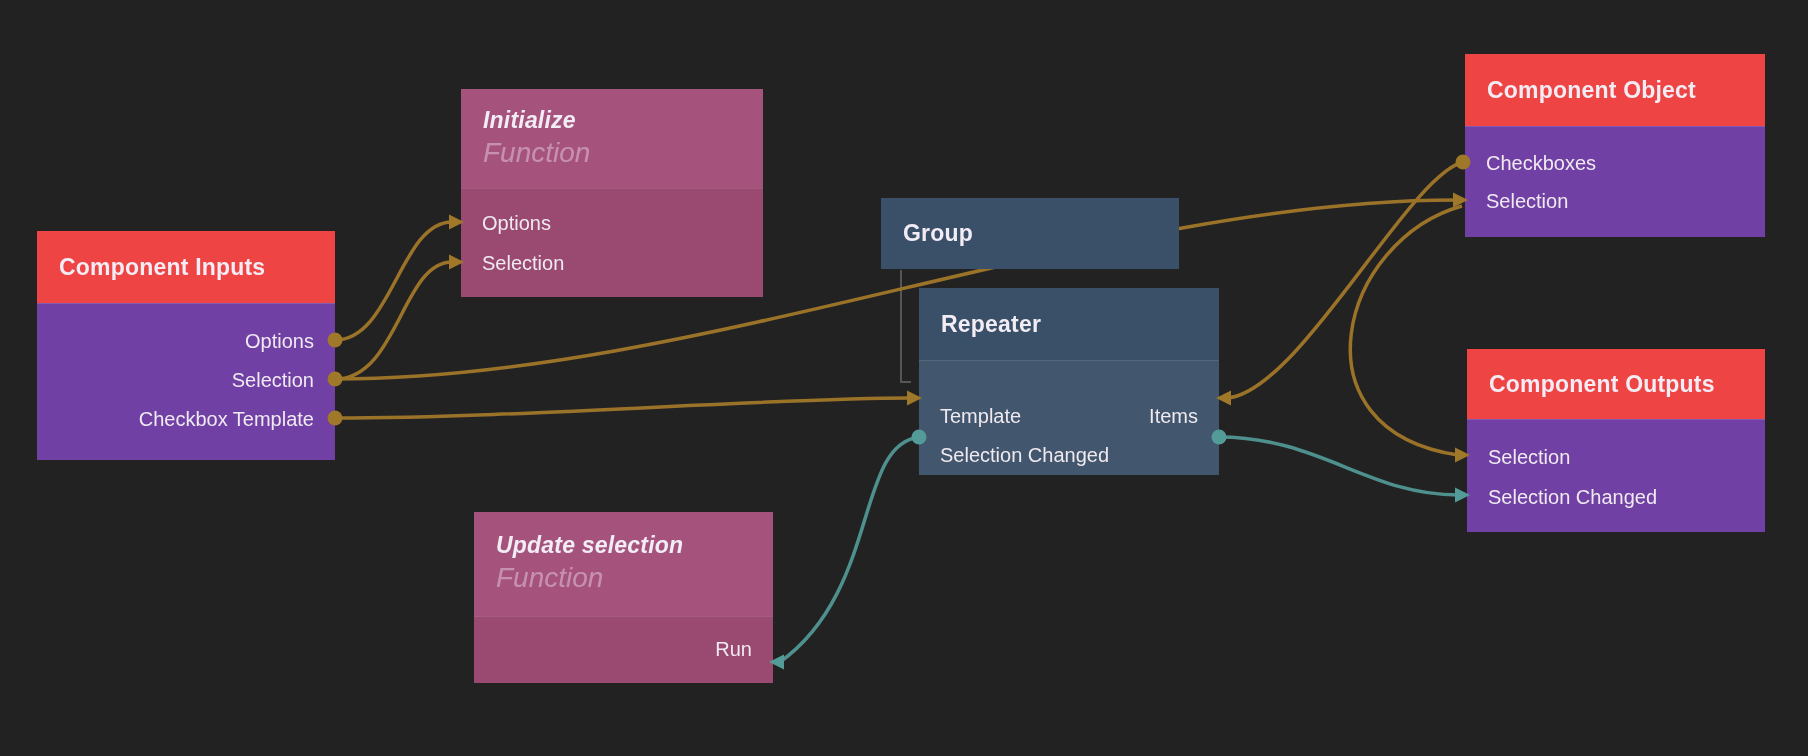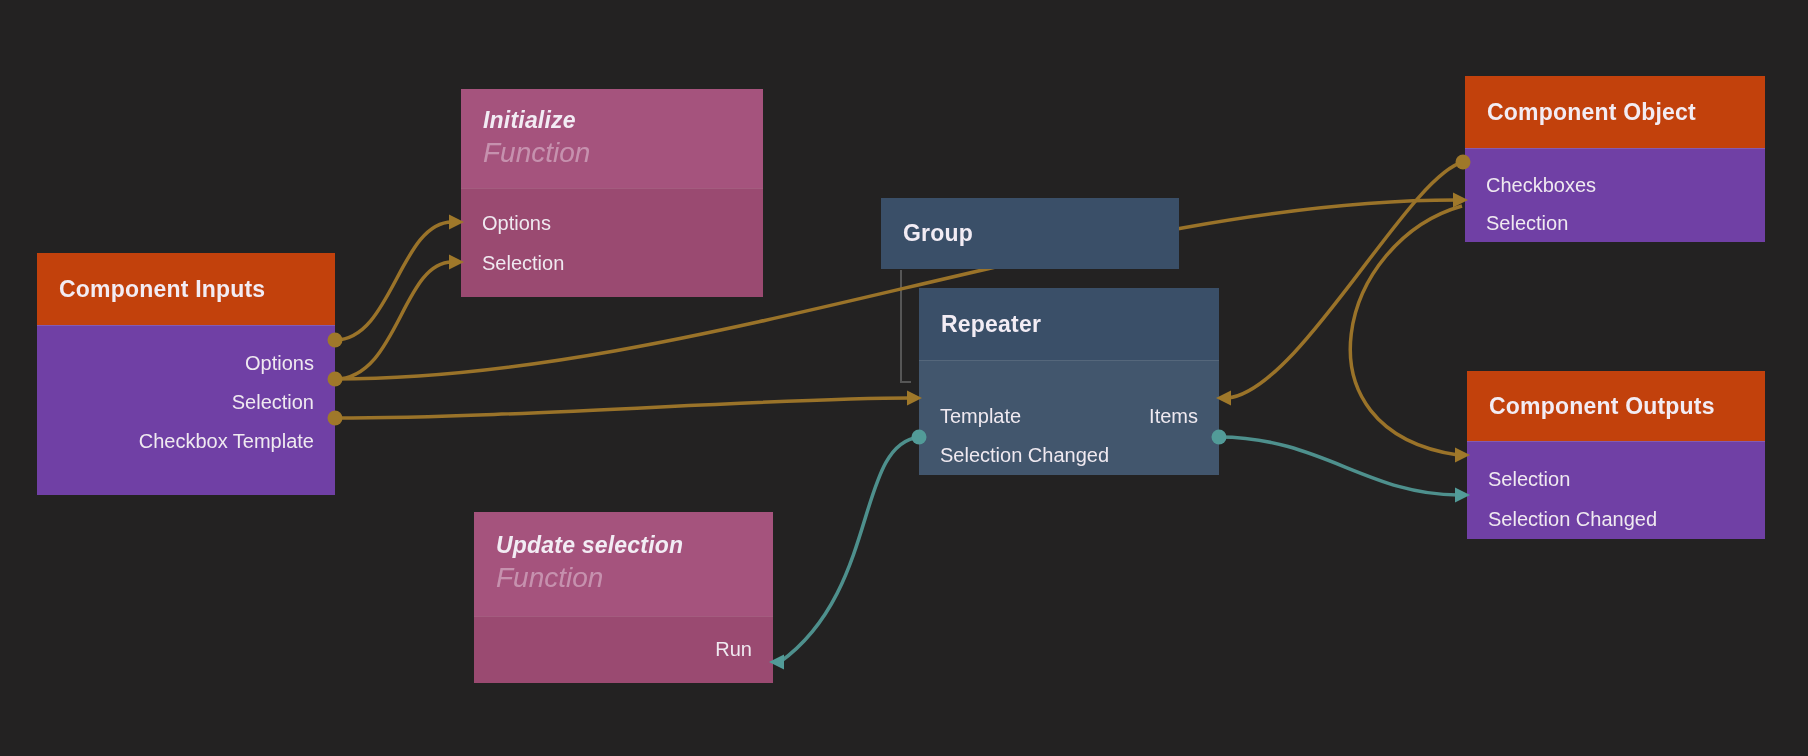--- a/index.html
+++ b/index.html
@@ -34,21 +34,21 @@
   }
   .node-subtitle{
     font-size:28px;font-weight:400;
     color:rgba(240,221,235,0.45);line-height:1.3;
     white-space:nowrap;
   }
   .node-body{
     box-sizing:border-box;
     flex:1 1 auto;
   }
-  .purple .node-header{background:#c2410c;margin-top:22px;}
+  .purple .node-header{background:#ef4444;}
   .purple .node-body{background:#7040a5;border-top:1px solid rgba(255,255,255,0.14);}
   .pink .node-header{background:#a5537d;font-style:italic;}
   .pink .node-body{background:#9a4a71;border-top:1px solid rgba(255,255,255,0.10);}
   .blue .node-header{background:#3a4f68;justify-content:center;}
   .blue .node-body{background:#42566d;border-top:1px solid rgba(255,255,255,0.10);}
   .port-row{
     display:flex;align-items:center;
     padding:0 21px;
     box-sizing:border-box;
   }
@@ -71,21 +71,21 @@
     <path d="M335,379 C398,379 402,262 452,262" fill="none" stroke="#9a7329" stroke-width="3.5"></path>
     <path d="M335,379 C700,379 1100,200 1456,200" fill="none" stroke="#9a7329" stroke-width="3.5"></path>
     <path d="M335,418 C520,418 770,398 910,398" fill="none" stroke="#9a7329" stroke-width="3.5"></path>
     <path d="M1463,162 C1408,176 1300,390 1228,398" fill="none" stroke="#9a7329" stroke-width="3.5"></path>
     <path d="M1462,206 C1340,240 1290,430 1458,455" fill="none" stroke="#9a7329" stroke-width="3.5"></path>
 
     <path d="M919,437 C855,445 880,590 780,662" fill="none" stroke="#4e908d" stroke-width="3.5"></path>
     <path d="M1219,437 C1320,437 1368,495 1458,495" fill="none" stroke="#4e908d" stroke-width="3.5"></path>
   </svg>
 
-  <div class="node purple" style="left:37px;top:231px;width:298px;height:264px">
+  <div class="node purple" style="left:37px;top:231px;width:298px;height:229px">
     <div class="node-header" style="height:72px">
       <div class="node-title">Component Inputs</div>
     </div>
     <div class="node-body" style="padding-top:18px">
       <div class="port-row align-right" style="height:39px">
         <span class="port-label">Options</span>
       </div>
       <div class="port-row align-right" style="height:39px">
         <span class="port-label">Selection</span>
       </div>

